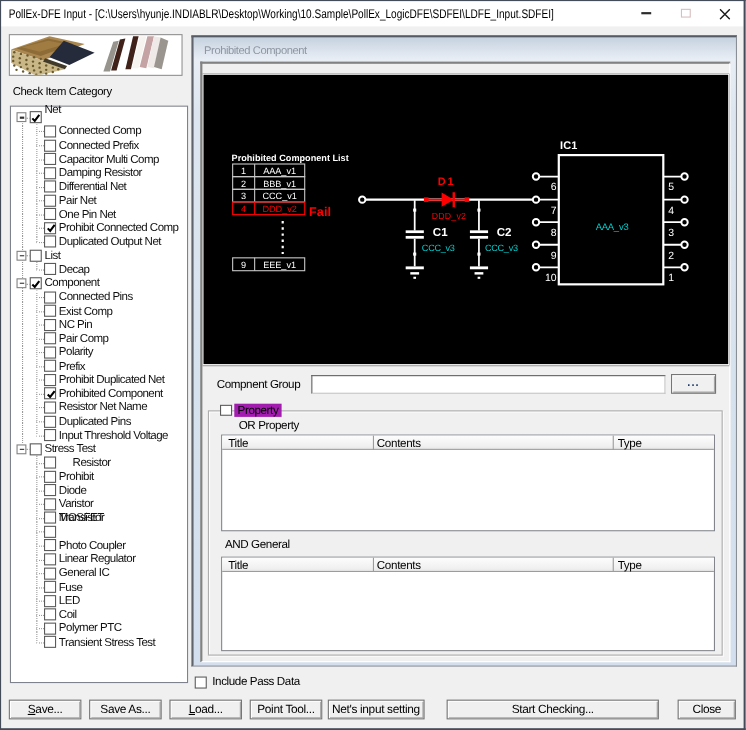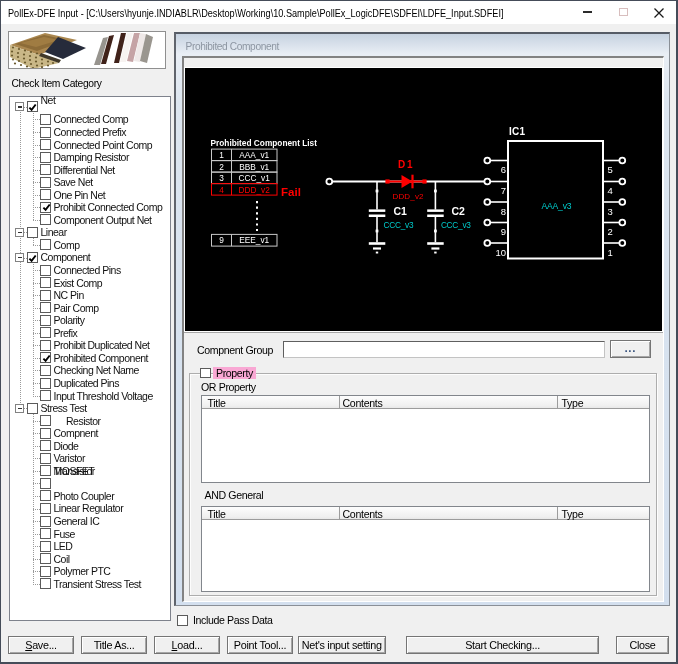--- a/index.html
+++ b/index.html
@@ -40,21 +40,21 @@
 #cg-label { left:197px; top:343.5px; font-size:10.6px; letter-spacing:-0.38px; color:#000; }
 #cg-input { left:283px; top:341px; width:321.5px; height:16.5px; background:#fff;
   border-top:1px solid #5f5f5f; border-left:1px solid #5f5f5f; border-bottom:1px solid #c3c3c3; border-right:1px solid #c3c3c3; }
 .btn { position:absolute; background:#f0f0f0; border:1px solid #757575; color:#000; font-size:10.8px; letter-spacing:-0.3px;
   display:flex; align-items:center; justify-content:center;
   box-shadow:inset 1px 1px 0 #ffffff, inset -1px -1px 0 #a6a6a6; }
 #cg-btn { left:610px; top:339.5px; width:41px; height:18.5px; font-weight:bold; font-size:10px; letter-spacing:1px; color:#1b3a6b; }
 
 #prop-group { left:189px; top:372.5px; width:467.5px; height:223.5px; border:1px solid #adadad; box-shadow:inset 1px 1px 0 #fdfdfd, 1px 1px 0 #fdfdfd; }
 #prop-cb { left:200px; top:367.5px; width:10.5px; height:10.5px; border:1.2px solid #5b5b5b; background:#fff; }
-#prop-bg { left:213px; top:366.5px; padding:0 3px; font-size:10.6px; letter-spacing:-0.38px; background:#f9a8d4; color:#000; }
+#prop-bg { left:213px; top:366.5px; padding:0 3px; font-size:10.6px; letter-spacing:-0.38px; background:#a21caf; color:#000; }
 .sec-label { position:absolute; font-size:10.6px; letter-spacing:-0.38px; color:#000; }
 .list { position:absolute; left:200.5px; width:449px; background:#fff; border:1px solid #82868c; }
 .lhead { position:absolute; left:0; top:0; width:100%; height:12.8px; background:linear-gradient(180deg,#fdfdfd,#f0f0f0 80%,#e8e8e8); border-bottom:1px solid #9c9c9c; font-size:10.6px; letter-spacing:-0.3px; color:#000; }
 .lhead span { position:absolute; top:0.8px;text-align:center; }
 .hsep { position:absolute; top:0; width:1px; height:12.8px; background:#9c9c9c; }
 
 #inc-cb { left:177px; top:614.5px; width:11px; height:11px; border:1.2px solid #5b5b5b; background:#fff; }
 #inc-label { left:193px; top:613.5px; font-size:10.6px; letter-spacing:-0.38px; color:#000; }
 .bbtn { top:636px; height:18px; }
 u.mn { text-decoration:underline; }
@@ -148,50 +148,50 @@
     </div>
 <div class="trow" style="left:40.5px;top:94px">Net</div>
 <div class="hdot" style="left:33px;top:119.45px;width:7px"></div>
 <div class="cb" style="left:40px;top:113.95px"></div>
 <div class="trow" style="left:53.5px;top:113.18px">Connected Comp</div>
 <div class="hdot" style="left:33px;top:132.00px;width:7px"></div>
 <div class="cb" style="left:40px;top:126.50px"></div>
 <div class="trow" style="left:53.5px;top:125.73px">Connected Prefix</div>
 <div class="hdot" style="left:33px;top:144.55px;width:7px"></div>
 <div class="cb" style="left:40px;top:139.05px"></div>
-<div class="trow" style="left:53.5px;top:138.28px">Connected Point Comp</div>
+<div class="trow" style="left:53.5px;top:138.28px">Capacitor Multi Comp</div>
 <div class="hdot" style="left:33px;top:157.10px;width:7px"></div>
 <div class="cb" style="left:40px;top:151.60px"></div>
 <div class="trow" style="left:53.5px;top:150.83px">Damping Resistor</div>
 <div class="hdot" style="left:33px;top:169.65px;width:7px"></div>
 <div class="cb" style="left:40px;top:164.15px"></div>
 <div class="trow" style="left:53.5px;top:163.38px">Differential Net</div>
 <div class="hdot" style="left:33px;top:182.20px;width:7px"></div>
 <div class="cb" style="left:40px;top:176.70px"></div>
-<div class="trow" style="left:53.5px;top:175.93px">Save Net</div>
+<div class="trow" style="left:53.5px;top:175.93px">Pair Net</div>
 <div class="hdot" style="left:33px;top:194.75px;width:7px"></div>
 <div class="cb" style="left:40px;top:189.25px"></div>
 <div class="trow" style="left:53.5px;top:188.48px">One Pin Net</div>
 <div class="hdot" style="left:33px;top:207.30px;width:7px"></div>
 <div class="cb" style="left:40px;top:201.80px">
       <svg class="tick" width="9" height="9" viewBox="0 0 9 9">
         <path d="M1.4 4.6 L3.6 6.9 L7.7 1.5" stroke="#000" stroke-width="1.9" fill="none"></path>
       </svg>
     </div>
 <div class="trow" style="left:53.5px;top:201.03px">Prohibit Connected Comp</div>
 <div class="hdot" style="left:33px;top:219.85px;width:7px"></div>
 <div class="cb" style="left:40px;top:214.35px"></div>
-<div class="trow" style="left:53.5px;top:213.58px">Component Output Net</div>
+<div class="trow" style="left:53.5px;top:213.58px">Duplicated Output Net</div>
 <div class="exp" style="left:15px;top:227.90px"></div>
 <div class="hdot" style="left:24px;top:232.40px;width:3px"></div>
 <div class="cb" style="left:26.5px;top:226.90px"></div>
-<div class="trow" style="left:40.5px;top:226.13px">Linear</div>
+<div class="trow" style="left:40.5px;top:226.13px">List</div>
 <div class="hdot" style="left:33px;top:244.95px;width:7px"></div>
 <div class="cb" style="left:40px;top:239.45px"></div>
-<div class="trow" style="left:53.5px;top:238.68px">Comp</div>
+<div class="trow" style="left:53.5px;top:238.68px">Decap</div>
 <div class="exp" style="left:15px;top:253.00px"></div>
 <div class="hdot" style="left:24px;top:257.50px;width:3px"></div>
 <div class="cb" style="left:26.5px;top:252.00px">
       <svg class="tick" width="9" height="9" viewBox="0 0 9 9">
         <path d="M1.4 4.6 L3.6 6.9 L7.7 1.5" stroke="#000" stroke-width="1.9" fill="none"></path>
       </svg>
     </div>
 <div class="trow" style="left:40.5px;top:251.23px">Component</div>
 <div class="hdot" style="left:33px;top:270.05px;width:7px"></div>
 <div class="cb" style="left:40px;top:264.55px"></div>
@@ -216,37 +216,37 @@
 <div class="trow" style="left:53.5px;top:339.08px">Prohibit Duplicated Net</div>
 <div class="hdot" style="left:33px;top:357.90px;width:7px"></div>
 <div class="cb" style="left:40px;top:352.40px">
       <svg class="tick" width="9" height="9" viewBox="0 0 9 9">
         <path d="M1.4 4.6 L3.6 6.9 L7.7 1.5" stroke="#000" stroke-width="1.9" fill="none"></path>
       </svg>
     </div>
 <div class="trow" style="left:53.5px;top:351.63px">Prohibited Component</div>
 <div class="hdot" style="left:33px;top:370.45px;width:7px"></div>
 <div class="cb" style="left:40px;top:364.95px"></div>
-<div class="trow" style="left:53.5px;top:364.18px">Checking Net Name</div>
+<div class="trow" style="left:53.5px;top:364.18px">Resistor Net Name</div>
 <div class="hdot" style="left:33px;top:383.00px;width:7px"></div>
 <div class="cb" style="left:40px;top:377.50px"></div>
 <div class="trow" style="left:53.5px;top:376.73px">Duplicated Pins</div>
 <div class="hdot" style="left:33px;top:395.55px;width:7px"></div>
 <div class="cb" style="left:40px;top:390.05px"></div>
 <div class="trow" style="left:53.5px;top:389.28px">Input Threshold Voltage</div>
 <div class="exp" style="left:15px;top:403.60px"></div>
 <div class="hdot" style="left:24px;top:408.10px;width:3px"></div>
 <div class="cb" style="left:26.5px;top:402.60px"></div>
 <div class="trow" style="left:40.5px;top:401.83px">Stress Test</div>
 <div class="hdot" style="left:33px;top:420.65px;width:7px"></div>
 <div class="cb" style="left:40px;top:415.15px"></div>
 <div class="trow" style="left:66px;top:414.38px">Resistor</div>
 <div class="hdot" style="left:33px;top:433.20px;width:7px"></div>
 <div class="cb" style="left:40px;top:427.70px"></div>
-<div class="trow" style="left:53.5px;top:426.93px">Compnent</div>
+<div class="trow" style="left:53.5px;top:426.93px">Prohibit</div>
 <div class="hdot" style="left:33px;top:445.75px;width:7px"></div>
 <div class="cb" style="left:40px;top:440.25px"></div>
 <div class="trow" style="left:53.5px;top:439.48px">Diode</div>
 <div class="hdot" style="left:33px;top:458.30px;width:7px"></div>
 <div class="cb" style="left:40px;top:452.80px"></div>
 <div class="trow" style="left:53.5px;top:452.03px">Varistor</div>
 <div class="hdot" style="left:33px;top:470.85px;width:7px"></div>
 <div class="cb" style="left:40px;top:465.35px"></div>
 <div class="trow" style="left:53.5px;top:464.58px">Transistor</div>
 <div class="hdot" style="left:33px;top:483.40px;width:7px"></div>
@@ -373,21 +373,21 @@
 </svg>
 <div class="abs" id="gline"></div>
 
 <div class="abs" id="cg-label">Compnent Group</div>
 <div class="abs" id="cg-input"></div>
 <div class="btn" id="cg-btn">...</div>
 
 <div class="abs" id="prop-group"></div>
 <div class="abs" id="prop-cb"></div>
 <div class="abs" id="prop-bg">Property</div>
-<div class="sec-label" style="left:201px;top:380.5px">OR Property</div>
+<div class="sec-label" style="left:217px;top:380.5px">OR Property</div>
 <div class="list" style="top:395.3px;height:87.5px">
   <div class="lhead">
       <span style="left:6px">Title</span>
       <span style="left:141px">Contents</span>
       <span style="left:360px">Type</span>
   <div class="hsep" style="left:137px"></div>
       <div class="hsep" style="left:355.5px"></div>
     </div>
 </div>
 <div class="sec-label" style="left:204.5px;top:489px">AND General</div>
@@ -401,21 +401,21 @@
     </div>
 </div>
 
 <div class="abs" id="inc-cb"></div>
 <div class="abs" id="inc-label">Include Pass Data</div>
 
 <div class="btn bbtn" style="left:8px;width:66px">
     <span><u class="mn">S</u>ave...</span>
   </div>
 <div class="btn bbtn" style="left:81px;width:66px">
-    <span>Title As...</span>
+    <span>Save As...</span>
   </div>
 <div class="btn bbtn" style="left:154px;width:66px">
     <span><u class="mn">L</u>oad...</span>
   </div>
 <div class="btn bbtn" style="left:227px;width:66px">
     <span>Point Tool...</span>
   </div>
 <div class="btn bbtn" style="left:298px;width:87.5px">
     <span>Net's input setting</span>
   </div>

